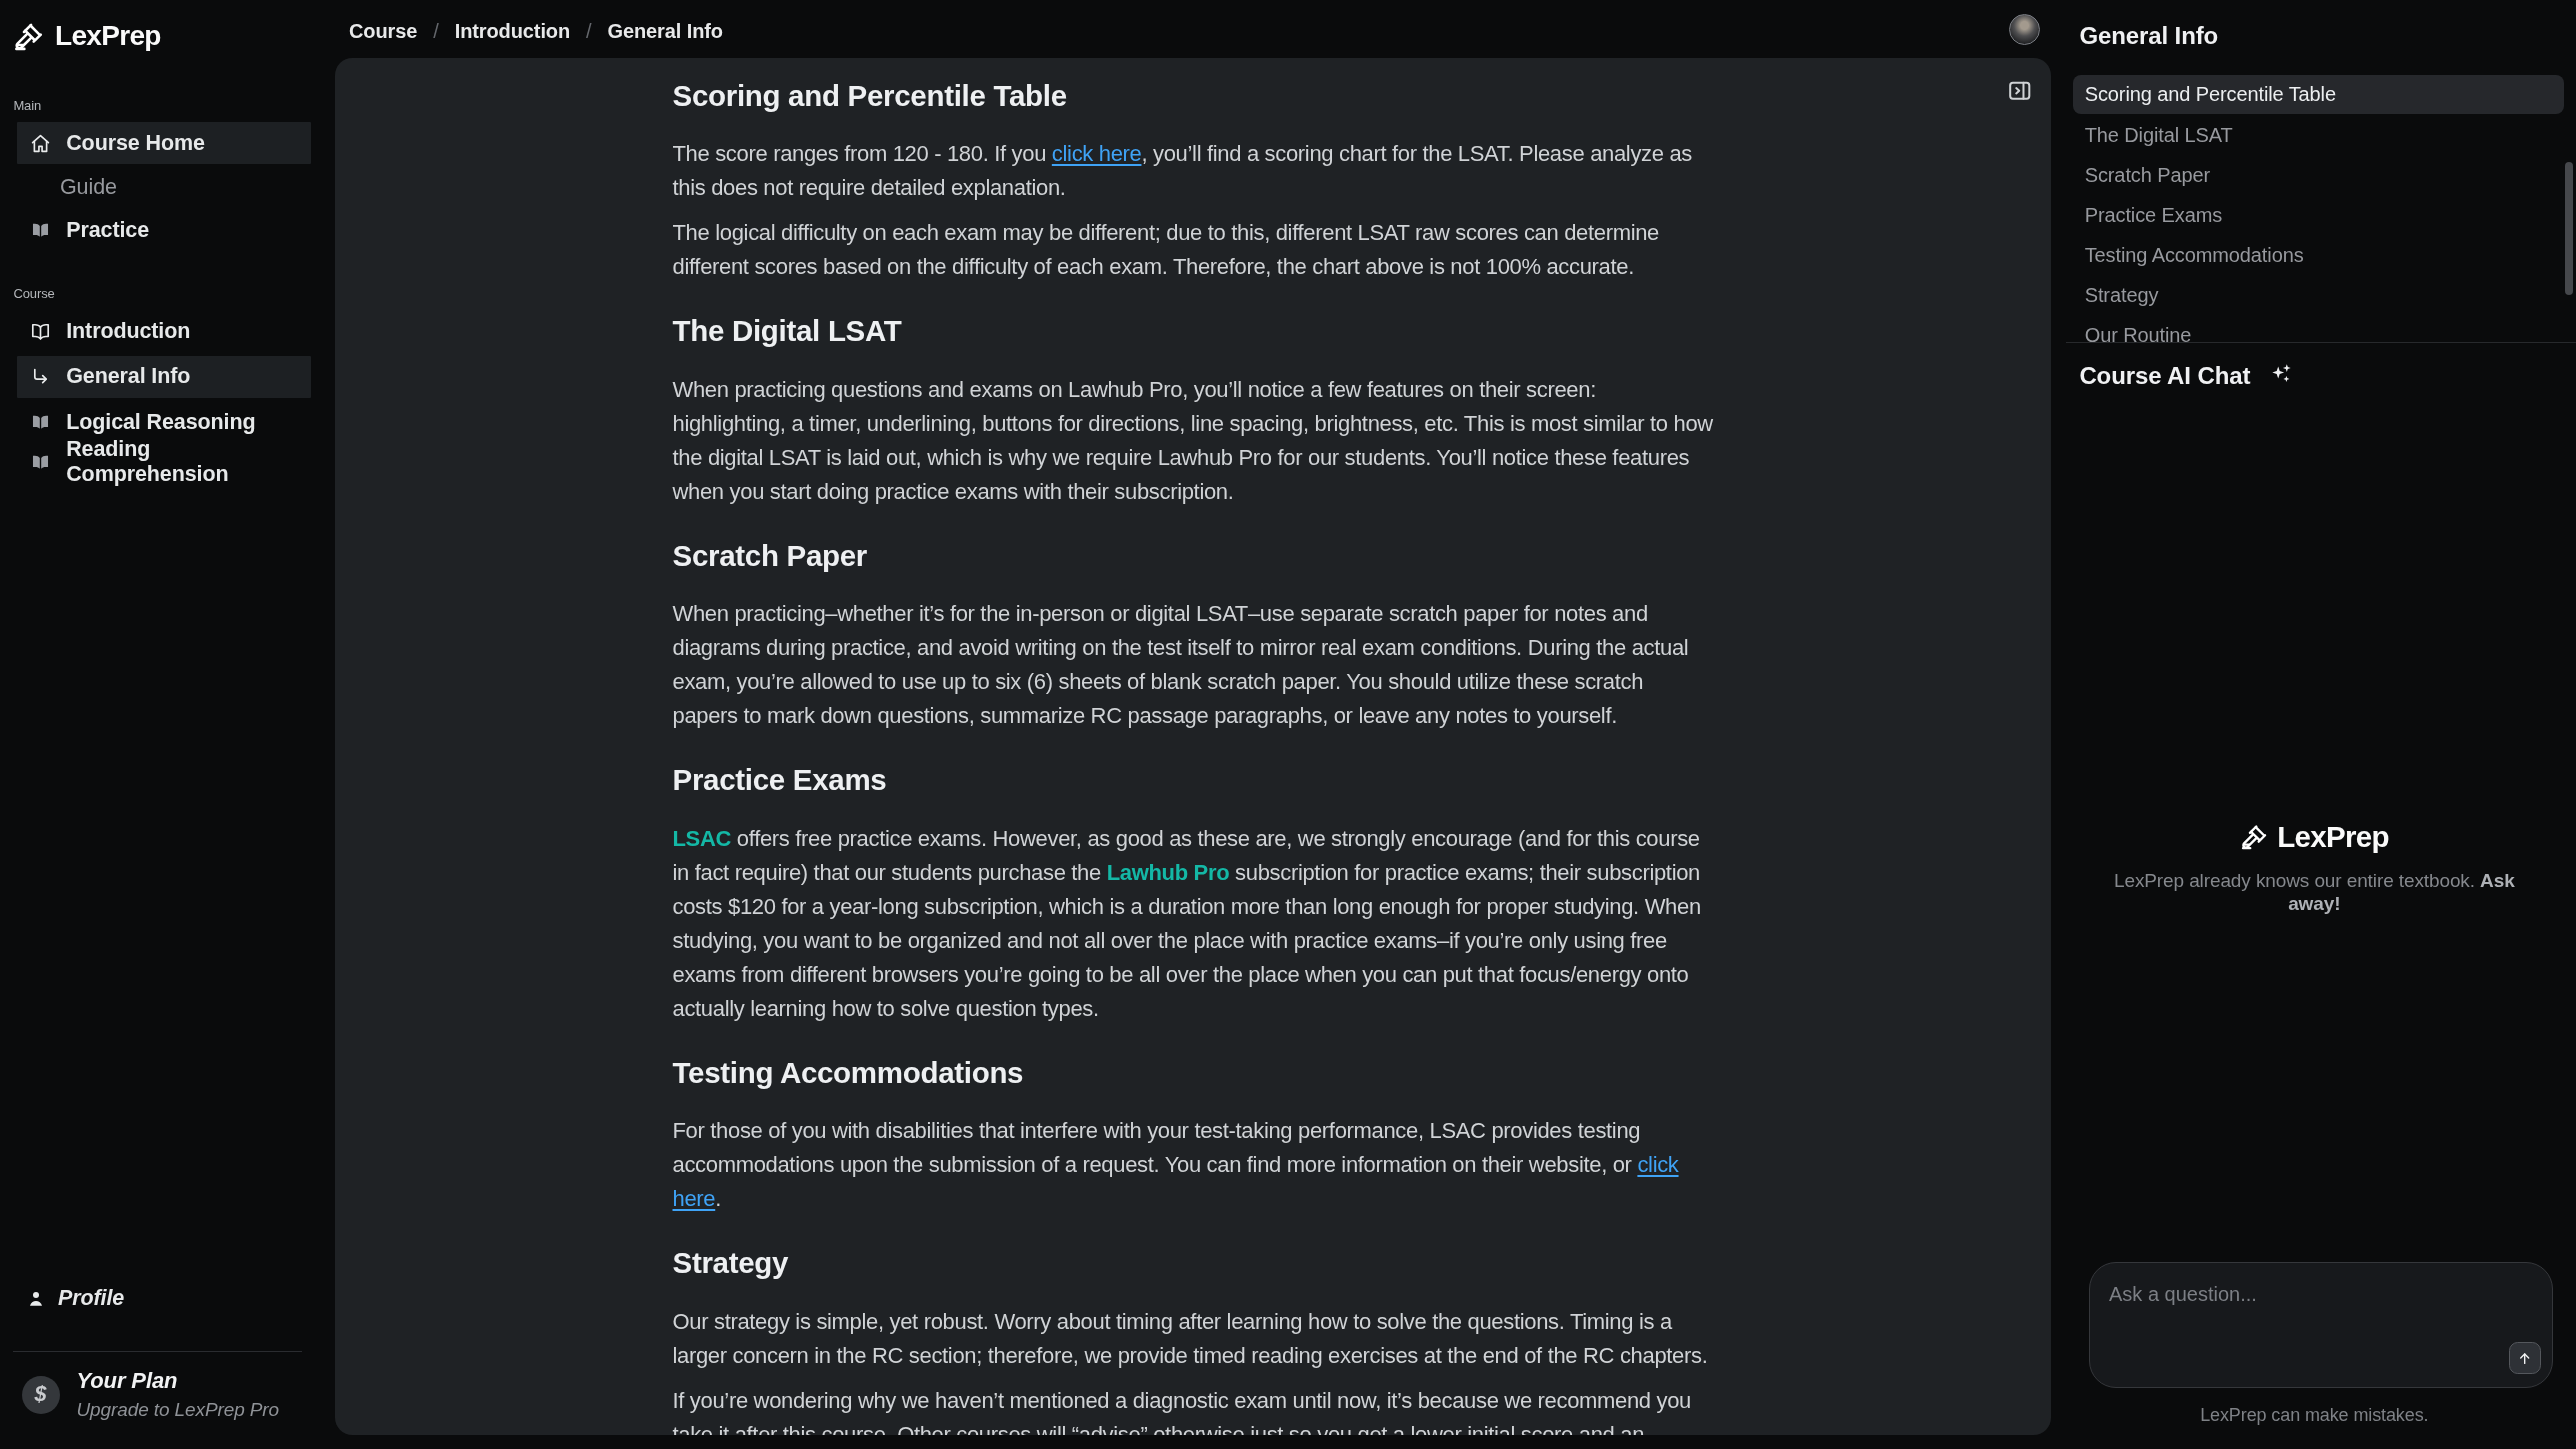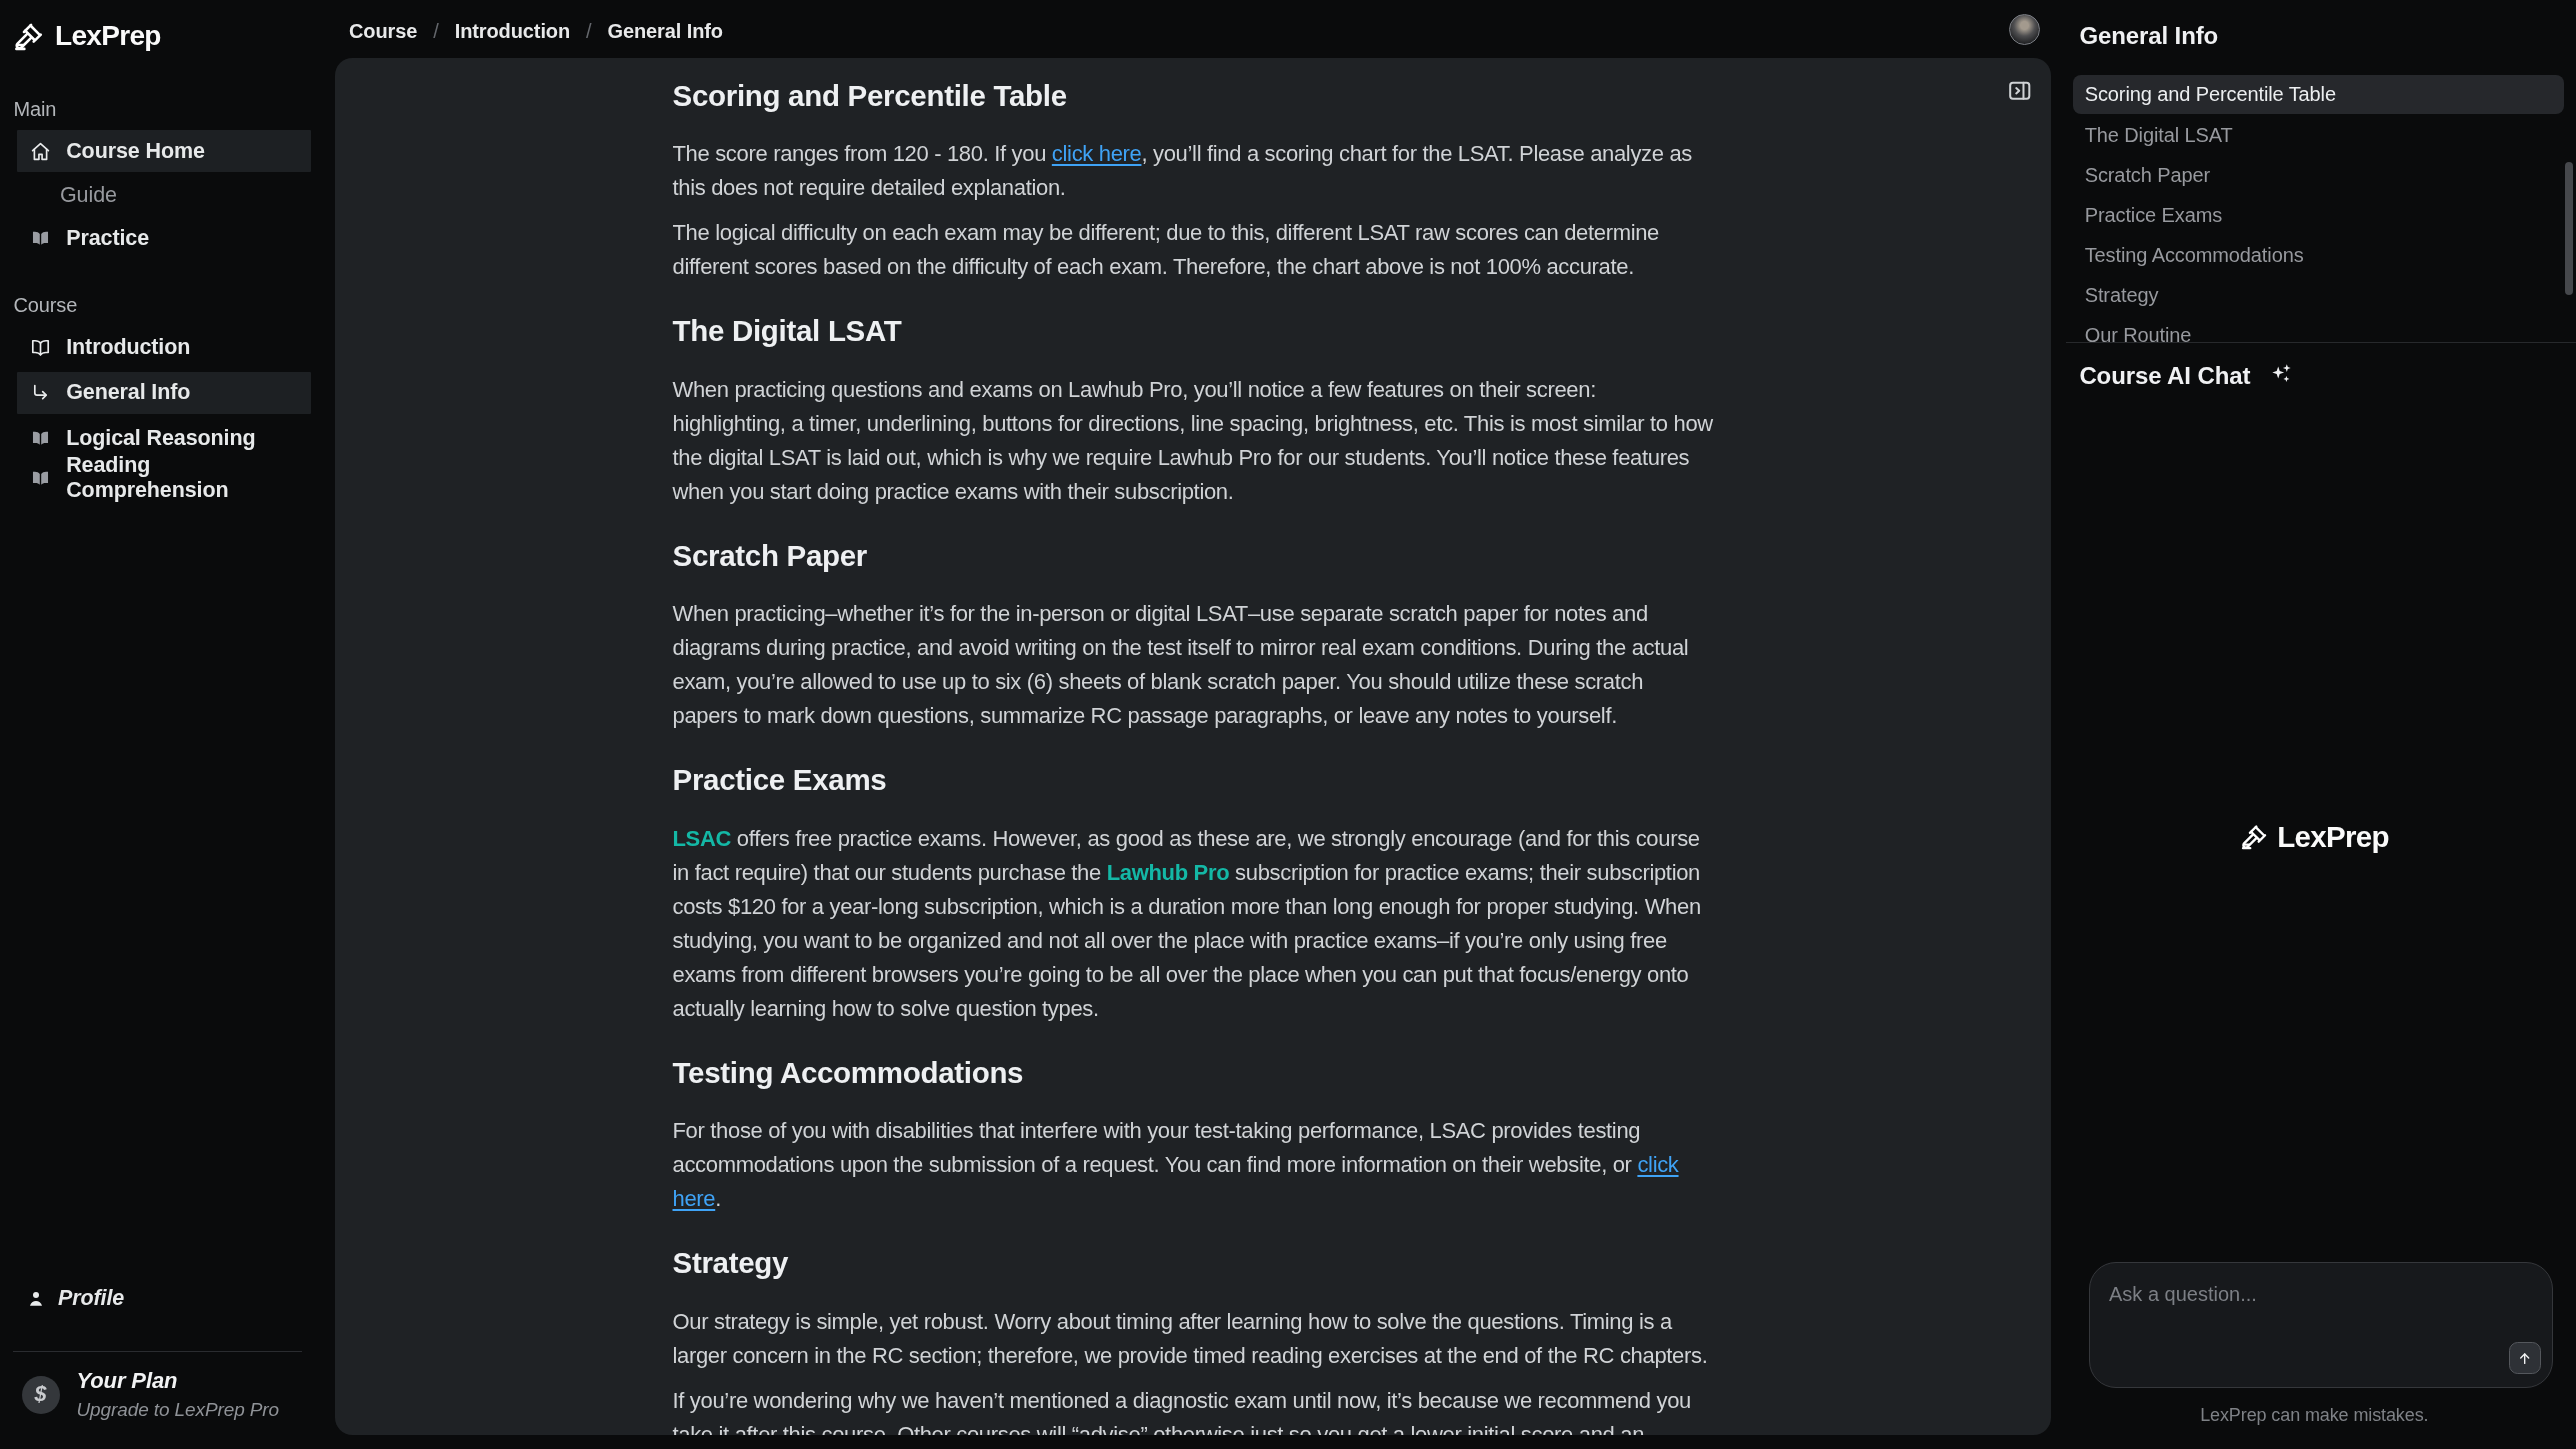--- a/index.html
+++ b/index.html
@@ -11,21 +11,21 @@
     color:#e7e9ea;
     letter-spacing:-0.01em;
   }
   .app { position:relative; width:2576px; height:1449px; }
 
   
   .sidebar-left { position:absolute; left:0; top:0; width:315px; height:1449px; }
   .logo-row { display:flex; align-items:center; gap:10.7px; margin:20px 0 0 13.4px; }
   .logo-row svg { width:31px; height:31px; stroke:#fff; }
   .logo-text { font-size:28px; font-weight:700; color:#fafafa; letter-spacing:-0.7px; }
-  .nav-label { margin:46px 0 0 13.4px; font-size:20px; font-weight:500; color:#b3b6ba; }
+  .nav-label { margin:46px 0 0 13.4px; font-size:13px; font-weight:500; color:#b3b6ba; }
   .nav-label.second { margin-top:42px; }
   .nav-item {
     display:flex; align-items:center; gap:14.8px;
     margin-left:17px; width:294px; height:27px;
     padding-left:13.4px; border-radius:1px;
     font-size:21.5px; font-weight:600; color:#e7e9ea; cursor:pointer;
   }
   .nav-item .icon { width:21px; height:21px; flex:0 0 21px; display:flex; }
   .nav-item .icon svg { width:21px; height:21px; }
   .icon-stroke { fill:none; stroke:currentColor; stroke-width:1.9; stroke-linecap:round; stroke-linejoin:round; }
@@ -307,20 +307,21 @@
           <path d="m14 13-7.5 7.5a2.12 2.12 0 0 1-3-3L11 10"></path>
           <path d="m16 16 5.5-5.5"></path>
             <path d="m8.5 8.5 5.5-5.5"></path>
           <path d="m9.5 7.5 7 7"></path>
             <path d="m20.5 10.5-7-7"></path>
           <path d="M4.2 18.6h3.6"></path>
             <path d="M2.6 21.6h6.2"></path>
         </svg>
         <span class="chat-brand-name">LexPrep</span>
       </div>
+      <p class="chat-desc"><span>LexPrep already knows our entire textbook. </span><b>Ask away!</b></p>
     </div>
 
     <div class="chat-input-box">
       <textarea placeholder="Ask a question..." style=""></textarea>
       <button class="send-btn">
         <svg viewBox="0 0 24 24" class="icon-stroke" stroke-width="2.2">
           <path d="M12 18.5v-13"></path>
             <path d="m6.5 11 5.5-5.5L17.5 11"></path>
         </svg>
       </button>

